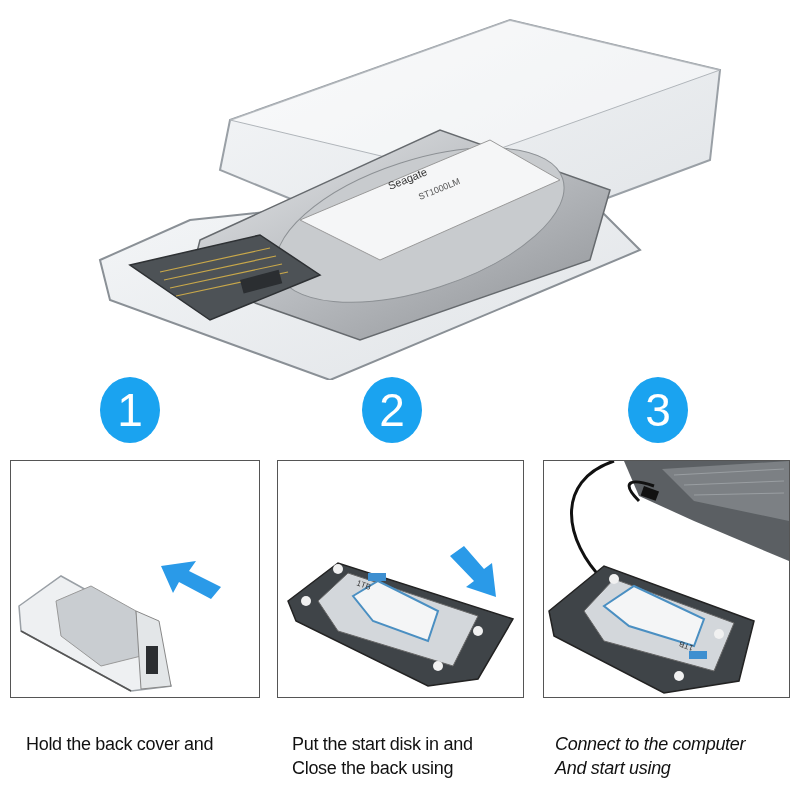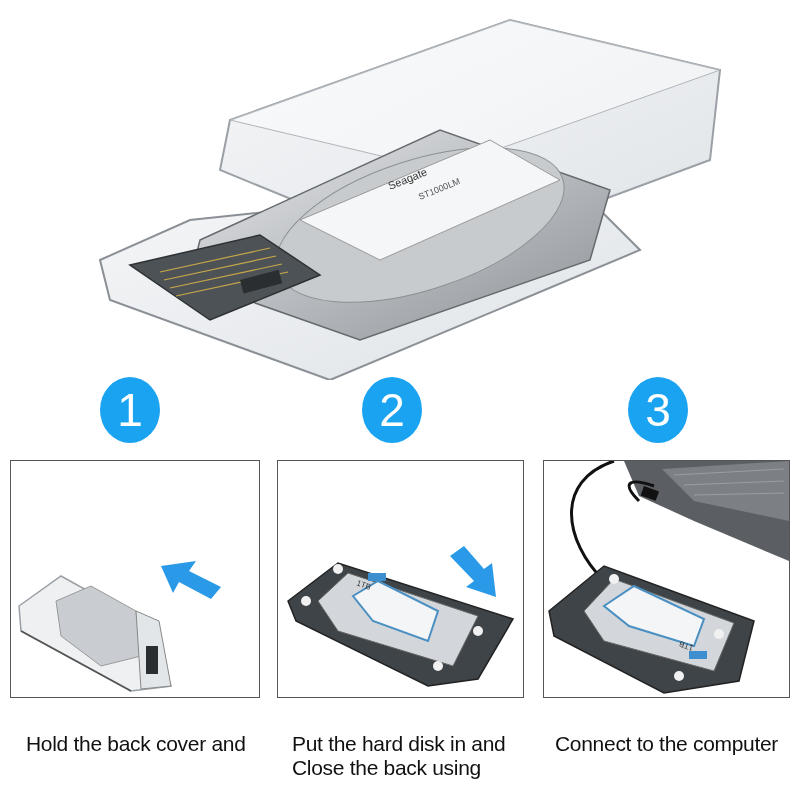--- a/index.html
+++ b/index.html
@@ -18,21 +18,21 @@
 
   
   .panel {
     position: absolute; top: 460px; height: 236px;
     border: 1.5px solid #555555; background: #ffffff; overflow: hidden;
   }
   .panel svg { position: absolute; left: 0; top: 0; }
 
   
   .caption {
-    position: absolute; top: 732px; font-size: 21px; line-height: 24px; color: #111111;
+    position: absolute; top: 732px; font-size: 18px; line-height: 24px; color: #111111;
     letter-spacing: -0.3px;
   }
   .caption span { display: block; white-space: nowrap; }
 </style>
 </head>
 <body>
 
 <div class="hero">
   <svg width="640" height="370" viewBox="0 0 640 370">
     <defs>
@@ -126,18 +126,19 @@
     <circle cx="175" cy="173" r="5" fill="#f1f1f1"></circle>
     <circle cx="135" cy="215" r="5" fill="#f1f1f1"></circle>
     <circle cx="70" cy="118" r="5" fill="#f1f1f1"></circle>
   </svg>
 </div>
 
 <div class="caption" style="left:26px;">
   <span>Hold the back cover and</span>
 </div>
 <div class="caption" style="left:292px;">
-  <span>Put the hard disk in and</span>
+  <span>Put the start disk in and</span>
   <span>Close the back using</span>
 </div>
-<div class="caption" style="left:555px;">
+<div class="caption" style="left:555px;font-style:italic;">
   <span>Connect to the computer</span>
+  <span>And start using</span>
 </div>
 
 </body></html>

